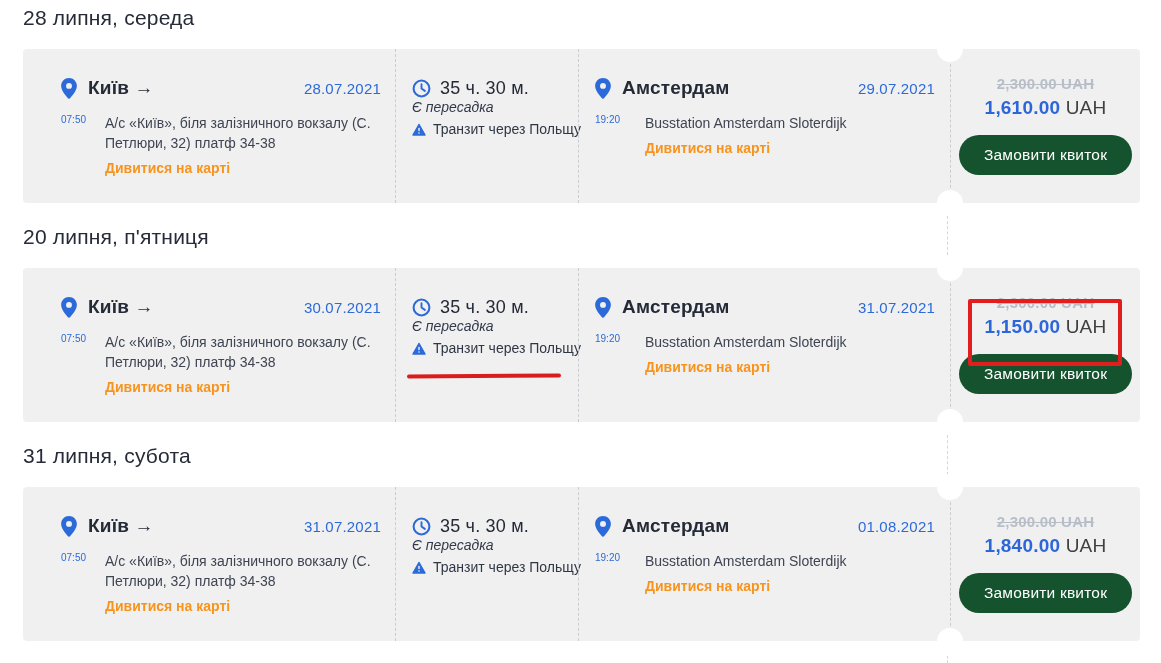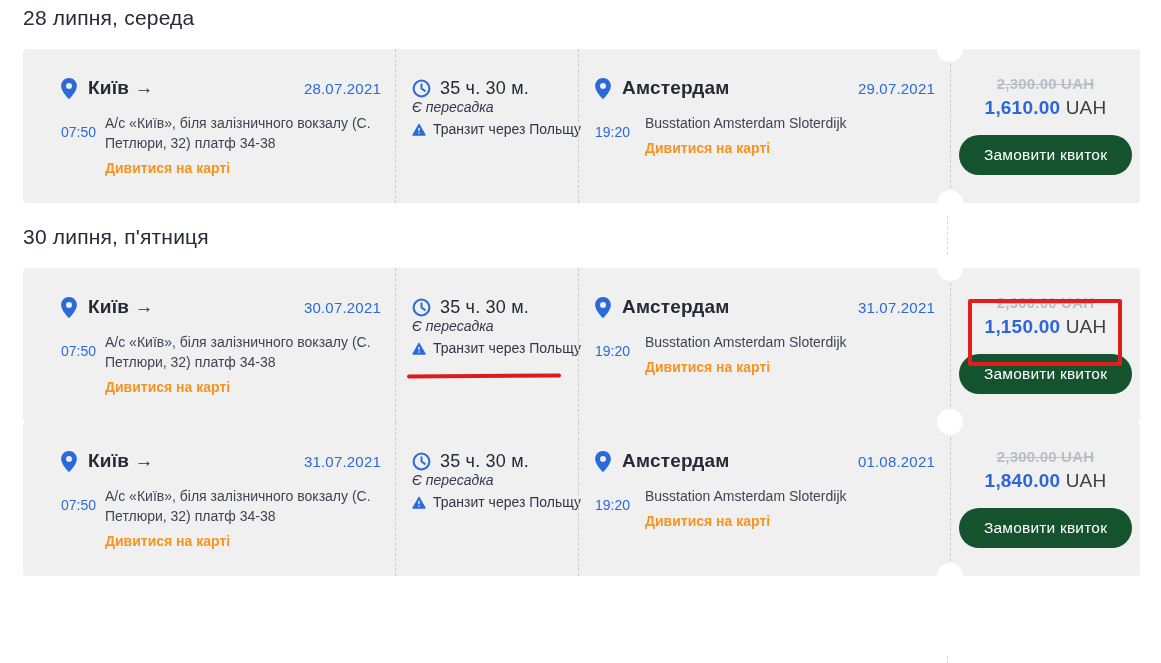--- a/index.html
+++ b/index.html
@@ -26,21 +26,21 @@
   .sec-dur{width:183px;padding:28px 8px 0 16px;border-left:1px dashed #c9ccd1;}
   .sec-arr{width:372px;padding:28px 15px 0 16px;border-left:1px dashed #c9ccd1;}
   .sec-price{width:190px;padding:26px 0 0 0;border-left:1px dashed #c9ccd1;text-align:center;}
 
   .city-row{display:flex;align-items:center;height:22px;}
   .pin{width:16px;height:21px;flex:none;margin-right:11px;}
   .city{font-size:19px;font-weight:700;color:#242a36;letter-spacing:.2px;white-space:nowrap;}
   .ride-date{margin-left:auto;font-size:15px;font-weight:500;color:#2c6ad9;letter-spacing:.2px;}
 
   .stop-row{display:flex;margin-top:14px;}
-  .stop-time{flex:none;width:44px;font-size:14px;font-weight:500;color:#2c6ad9;padding-top:1px;margin-top:10px;}
+  .stop-time{flex:none;width:44px;font-size:10px;font-weight:500;color:#2c6ad9;padding-top:1px;}
   .sec-arr .stop-time{width:50px;}
   .stop-info{font-size:14px;line-height:20px;color:#3e4452;max-width:280px;}
   .map-link{display:inline-block;margin-top:5px;font-size:14px;font-weight:700;color:#f7941e;cursor:pointer;text-decoration:none;}
 
   .dur-row{display:flex;align-items:center;height:22px;}
   .clock{width:19px;height:19px;flex:none;margin-right:9px;}
   .dur-text{font-size:18px;font-weight:500;color:#242a36;letter-spacing:.2px;white-space:nowrap;}
   .transfer{font-size:14px;color:#31394a;font-style:italic;}
   .transit-row{display:flex;align-items:center;margin-top:6px;}
   .warn{width:14px;height:13px;flex:none;margin-right:7px;}
@@ -145,21 +145,21 @@
       </div>
     </div>
 
     <div class="sec sec-price">
       <div class="old-price">2,300.00 UAH</div>
       <div class="new-price"><span class="amt">1,610.00</span> <span class="cur">UAH</span></div>
       <button class="buy-btn">Замовити квиток</button>
     </div>
   </div>
 
-  <h2 class="day-header">30 липня, п'ятниця</h2>
+  <h2 class="day-header">20 липня, п'ятниця</h2>
 
   <div class="ticket">
     <div class="notch top"></div>
     <div class="notch bottom"></div>
 
     <div class="sec sec-dep">
       <div class="city-row">
         <svg class="pin" viewBox="0 0 24 32">
             <path fill="#2c6ad9" d="M12 0C5.4 0 0 5.4 0 12c0 9 12 20 12 20s12-11 12-20C24 5.4 18.6 0 12 0zm0 16.5a4.5 4.5 0 1 1 0-9 4.5 4.5 0 0 1 0 9z"></path>
           </svg>
@@ -214,20 +214,21 @@
     <div class="sec sec-price">
       <div class="old-price">2,300.00 UAH</div>
       <div class="new-price"><span class="amt">1,150.00</span> <span class="cur">UAH</span></div>
       <button class="buy-btn">Замовити квиток</button>
     </div>
 
     <div class="price-highlight"></div>
     <div class="transit-underline"></div>
   </div>
 
+  <h2 class="day-header">31 липня, субота</h2>
 
   <div class="ticket">
     <div class="notch top"></div>
     <div class="notch bottom"></div>
 
     <div class="sec sec-dep">
       <div class="city-row">
         <svg class="pin" viewBox="0 0 24 32">
             <path fill="#2c6ad9" d="M12 0C5.4 0 0 5.4 0 12c0 9 12 20 12 20s12-11 12-20C24 5.4 18.6 0 12 0zm0 16.5a4.5 4.5 0 1 1 0-9 4.5 4.5 0 0 1 0 9z"></path>
           </svg>

